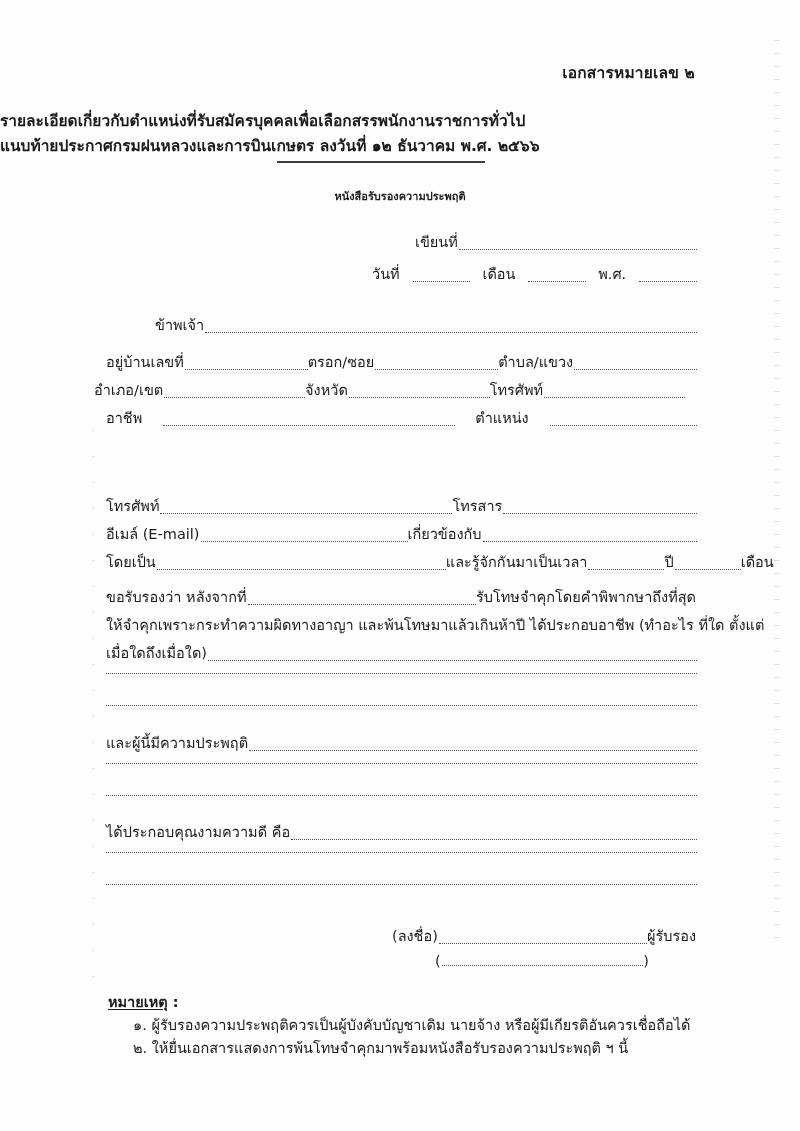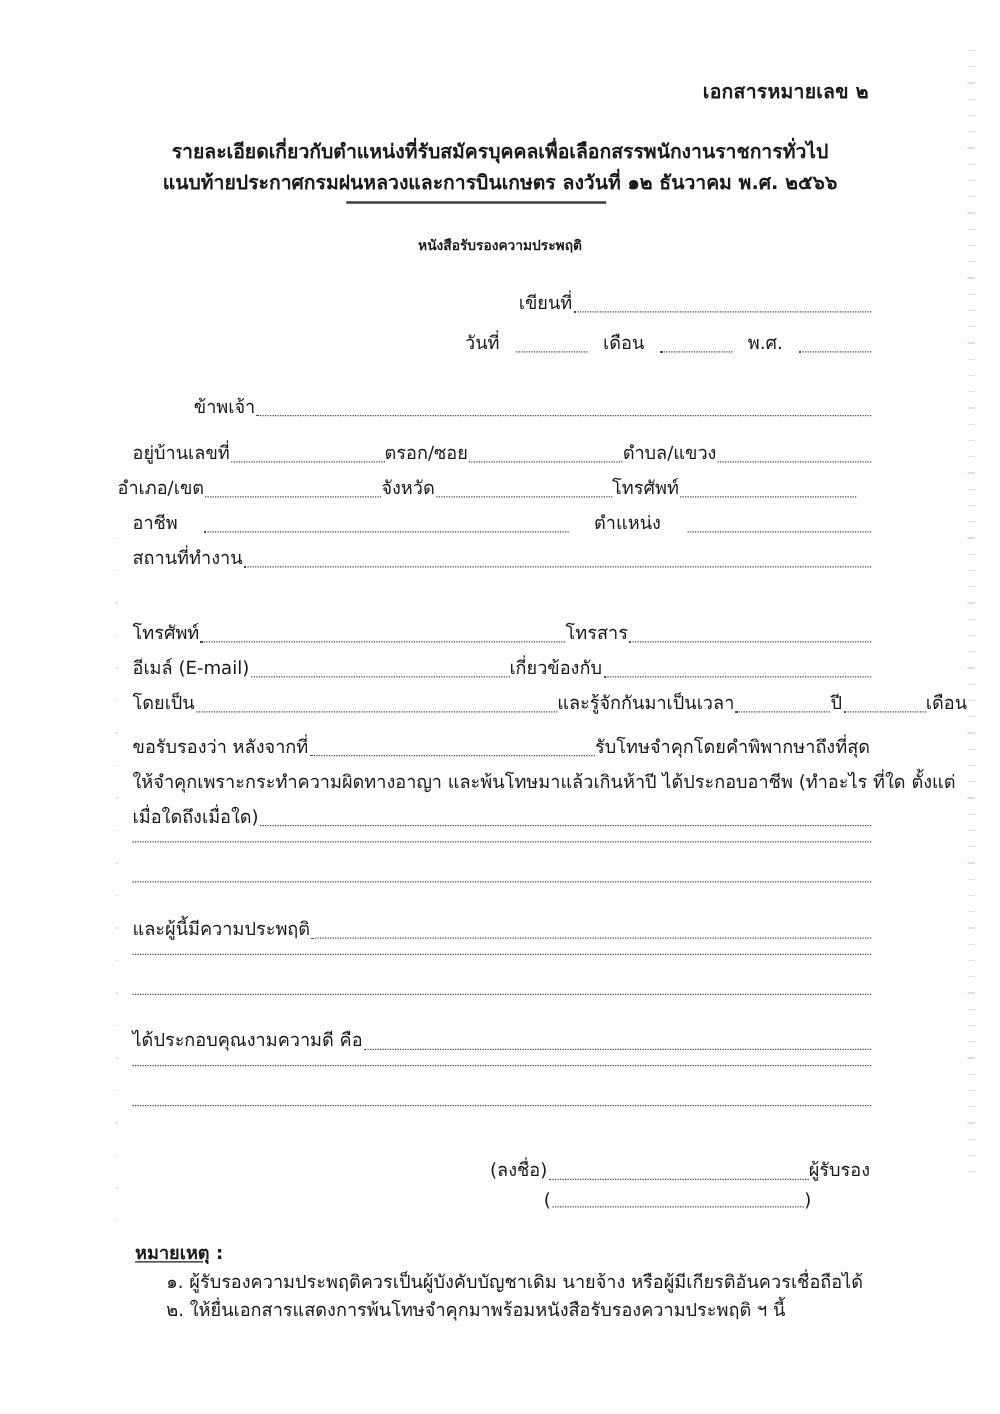--- a/index.html
+++ b/index.html
@@ -51,21 +51,20 @@
     font-size: 15.5px;
     font-weight: 600;
     letter-spacing: 0.2px;
     white-space: nowrap;
   }
 
   .head-line {
     position: absolute;
     left: 0;
     width: 800px;
-    text-align: center;
     font-size: 15.5px;
     font-weight: 600;
     white-space: nowrap;
   }
   .head-line-1 { top: 108px; }
   .head-line-2 { top: 133px; }
 
   .rule {
     position: absolute;
     top: 161px;
@@ -196,24 +195,20 @@
     <span class="dots"></span>
   </div>
 
   <div class="row" style="top:406px; left:106px; width:591px;gap:20px;">
     <span class="lbl">อาชีพ</span>
     <span class="dots" style="flex:0 0 292px;"></span>
     <span class="lbl">ตำแหน่ง</span>
     <span class="dots"></span>
   </div>
 
-  <div class="row" style="top:434px; left:106px; width:591px;">
-    <span class="lbl">สถานที่ทำงาน</span>
-    <span class="dots"></span>
-  </div>
 
   <div class="row" style="top:494px; left:106px; width:591px;">
     <span class="lbl">โทรศัพท์</span>
     <span class="dots" style="flex:0 0 292px;"></span>
     <span class="lbl">โทรสาร</span>
     <span class="dots"></span>
   </div>
 
   <div class="row" style="top:522px; left:106px; width:591px;">
     <span class="lbl">อีเมล์ (E-mail)</span>

